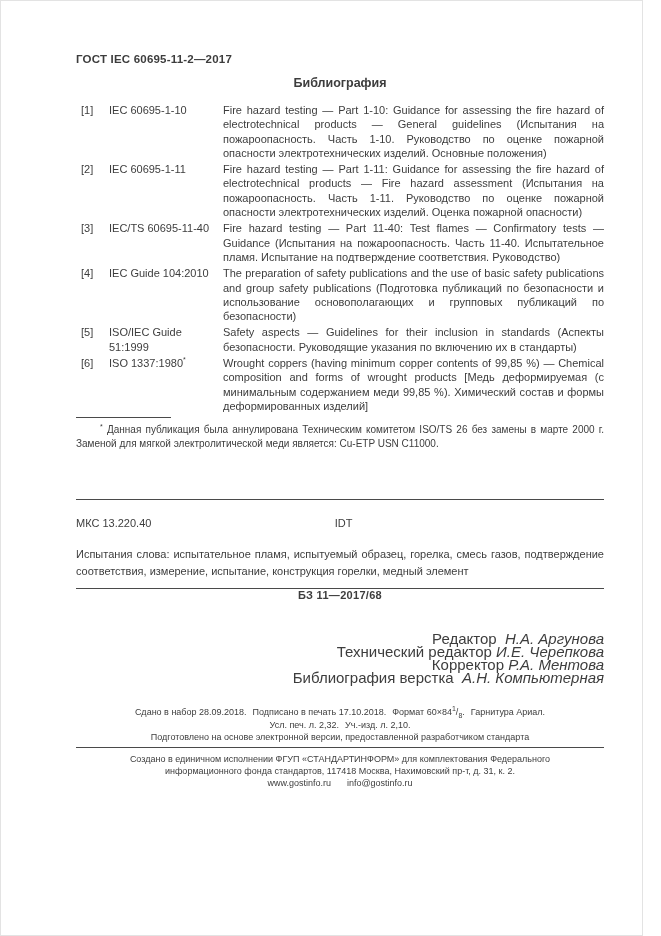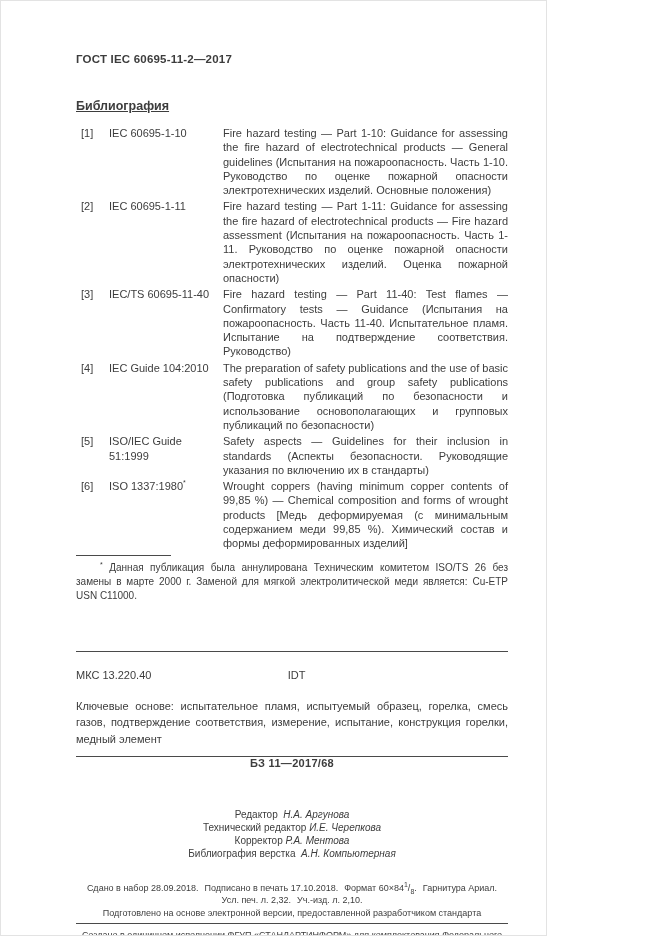--- a/index.html
+++ b/index.html
@@ -9,33 +9,33 @@
   }
   *{margin:0;padding:0;box-sizing:border-box;}
   html,body{background:#fff;}
   body{
     font-family:"Liberation Sans", sans-serif;
     color:var(--text);
     -webkit-font-smoothing:antialiased;
   }
   .page{
     position:relative;
-    width:547px;height:936px;
+    width:643px;height:936px;
     background:var(--bg);
     border:1px solid #e3e3e3;
     padding:52px 38px 0 75px;
     overflow:hidden;
   }
   .doc-header{
     font-size:11.5px;font-weight:bold;letter-spacing:.2px;
   }
   .doc-title{
-    margin-top:34px;
-    text-align:left;
-    font-size:12.5px;font-weight:bold;text-decoration:underline;
+    margin-top:11px;
+    text-align:center;
+    font-size:12.5px;font-weight:bold;
   }
   .bib-list{margin-top:13px;}
   .bib-row{
     display:grid;
     grid-template-columns:28px 114px 1fr;
     padding-left:5px;
     margin-bottom:2px;
     font-size:11px;line-height:14.3px;
   }
   .bib-num{}
@@ -70,23 +70,23 @@
     margin-top:17px;
     font-size:11px;line-height:16.5px;
     text-align:justify;
   }
   .rule-2{margin-top:9px;}
   .bz-code{
     text-align:center;
     font-size:11px;font-weight:bold;letter-spacing:.3px;
   }
   .credits{
-    margin-top:39px;
-    text-align:center;
-    font-size:10px;line-height:13px;
+    margin-top:31px;
+    text-align:right;
+    font-size:15px;line-height:13px;
   }
   .credit-name{font-style:italic;}
   .print-info{
     margin-top:22px;
     font-size:9px;line-height:12.3px;
     text-align:center;
   }
   .print-line{
     display:flex;justify-content:center;gap:6px;
     white-space:nowrap;
@@ -144,21 +144,21 @@
   <div class="footnote-rule"></div>
   <p class="footnote-text"><span class="sup">*</span> <span>Данная публикация была аннулирована Техническим комитетом ISO/TS 26 без замены в марте 2000 г. Заменой для мягкой электролитической меди является: Cu-ETP USN C11000.</span></p>
 
   <hr class="hrule rule-1">
 
   <div class="udk-row">
     <span>МКС  13.220.40</span>
     <span class="udk-right">IDT</span>
   </div>
 
-  <p class="keywords"><span>Ключевые основе: </span><span>испытательное пламя, испытуемый образец, горелка, смесь газов, подтверждение соответствия, измерение, испытание, конструкция горелки, медный элемент</span></p>
+  <p class="keywords"><span>Испытания слова: </span><span>испытательное пламя, испытуемый образец, горелка, смесь газов, подтверждение соответствия, измерение, испытание, конструкция горелки, медный элемент</span></p>
 
   <hr class="hrule rule-2">
 
   <div class="bz-code">БЗ  11—2017/68</div>
 
   <div class="credits">
     <div><span>Редактор</span>&nbsp; <span class="credit-name">Н.А. Аргунова</span></div>
     <div><span>Технический редактор</span> <span class="credit-name">И.Е. Черепкова</span></div>
     <div><span>Корректор</span> <span class="credit-name">Р.А. Ментова</span></div>
     <div><span>Библиография верстка</span>&nbsp; <span class="credit-name">А.Н. Компьютерная</span></div>
@@ -175,19 +175,20 @@
       <span>Усл. печ. л. 2,32.</span>
       <span>Уч.-изд. л. 2,10.</span>
     </div>
     <div>Подготовлено на основе электронной версии, предоставленной разработчиком стандарта</div>
   </div>
 
   <hr class="hrule rule-3">
 
   <div class="publisher">
     <div>Создано в единичном исполнении ФГУП «СТАНДАРТИНФОРМ» для комплектования Федерального</div>
+    <div>информационного фонда стандартов, 117418 Москва, Нахимовский пр-т, д. 31, к. 2.</div>
     <div class="pub-links">
       <span>www.gostinfo.ru</span>
       <span>info@gostinfo.ru</span>
     </div>
   </div>
 
 </div>
 
 </body></html>

